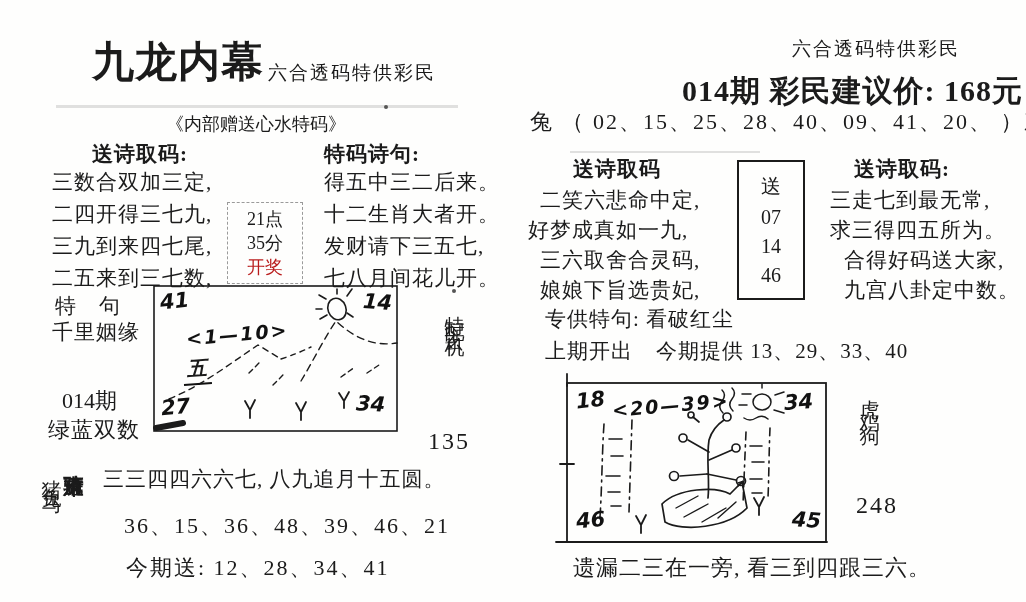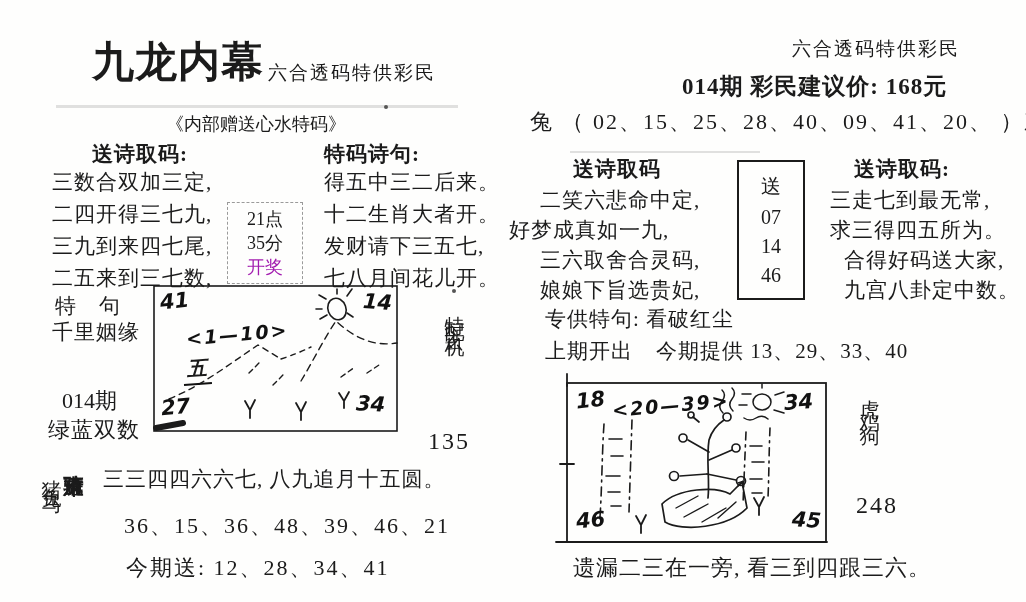--- a/index.html
+++ b/index.html
@@ -2,21 +2,21 @@
 <html><head>
 <meta charset="utf-8">
 <style>
   html,body{margin:0;padding:0;background:#e8e8e8;}
   .page{position:relative;width:1026px;height:602px;background:#fefefd;overflow:hidden;
         font-family:"Liberation Serif","DejaVu Serif",serif;color:#1b1b1b;}
   .t{position:absolute;white-space:nowrap;line-height:1.15;}
   .bold{font-weight:700;}
   .hand{font-family:"DejaVu Sans",sans-serif;font-style:italic;font-weight:700;}
   .vert{writing-mode:vertical-rl;text-orientation:upright;}
-  .faint{color:#a21caf;}
+  .faint{color:#b91c1c;}
   .artifact{position:absolute;background:#d0d0d0;opacity:.65;}
   .dotmark{position:absolute;width:4px;height:4px;background:#555;border-radius:50%;}
   .timebox{position:absolute;left:227px;top:202px;width:74px;height:80px;
            border:1px dashed #9a9a9a;display:flex;flex-direction:column;
            align-items:center;justify-content:center;gap:0;font-size:18px;}
   .giftbox{position:absolute;left:737px;top:160px;width:64px;height:136px;
            border:2px solid #1b1b1b;display:flex;flex-direction:column;
            align-items:center;justify-content:center;gap:6px;font-size:20px;}
   .sketch{position:absolute;}
   .sketch svg{position:absolute;left:0;top:0;overflow:visible;}
@@ -104,30 +104,30 @@
 
   <div class="t vert" style="left:40px;top:464px;font-size:20px;letter-spacing:8px;">猪兔马</div>
   <div class="t vert bold" style="left:62px;top:459px;font-size:20px;letter-spacing:1px;">骑虎难下</div>
 
   <div class="t" style="left:103px;top:467px;font-size:21px;letter-spacing:1px;">三三四四六六七, 八九追月十五圆。</div>
   <div class="t" style="left:124px;top:497px;font-size:22px;letter-spacing:2px;margin-top:16px;">36、15、36、48、39、46、21</div>
   <div class="t" style="left:126px;top:555px;font-size:22px;letter-spacing:2px;">今期送: 12、28、34、41</div>
 
   <div class="t" style="left:792px;top:38px;font-size:19px;letter-spacing:2px;">六合透码特供彩民</div>
 
-  <div class="t bold" style="left:682px;top:74px;font-size:23px;letter-spacing:1px;">014期  彩民建议价: 168元</div>
+  <div class="t bold" style="left:682px;top:74px;font-size:30px;letter-spacing:1px;">014期  彩民建议价: 168元</div>
   <div class="t" style="left:530px;top:109px;font-size:22px;letter-spacing:2px;">兔 （ 02、15、25、28、40、09、41、20、 ）鸡</div>
 
   <div class="artifact" style="left:570px;top:151px;width:190px;height:2px;"></div>
 
   <div class="t hdr bold" style="left:573px;top:157px;">送诗取码</div>
   <div class="t hdr bold" style="left:854px;top:157px;">送诗取码:</div>
 
   <div class="t poem" style="left:540px;top:188px;">二笑六悲命中定,</div>
-  <div class="t poem" style="left:509px;top:218px;text-align:center;">好梦成真如一九,</div>
+  <div class="t poem" style="left:528px;top:218px;text-align:center;">好梦成真如一九,</div>
   <div class="t poem" style="left:540px;top:248px;">三六取舍合灵码,</div>
   <div class="t poem" style="left:540px;top:278px;">娘娘下旨选贵妃,</div>
 
   <div class="giftbox">
     <div>送</div>
     <div>07</div>
     <div>14</div>
     <div>46</div>
   </div>
 

